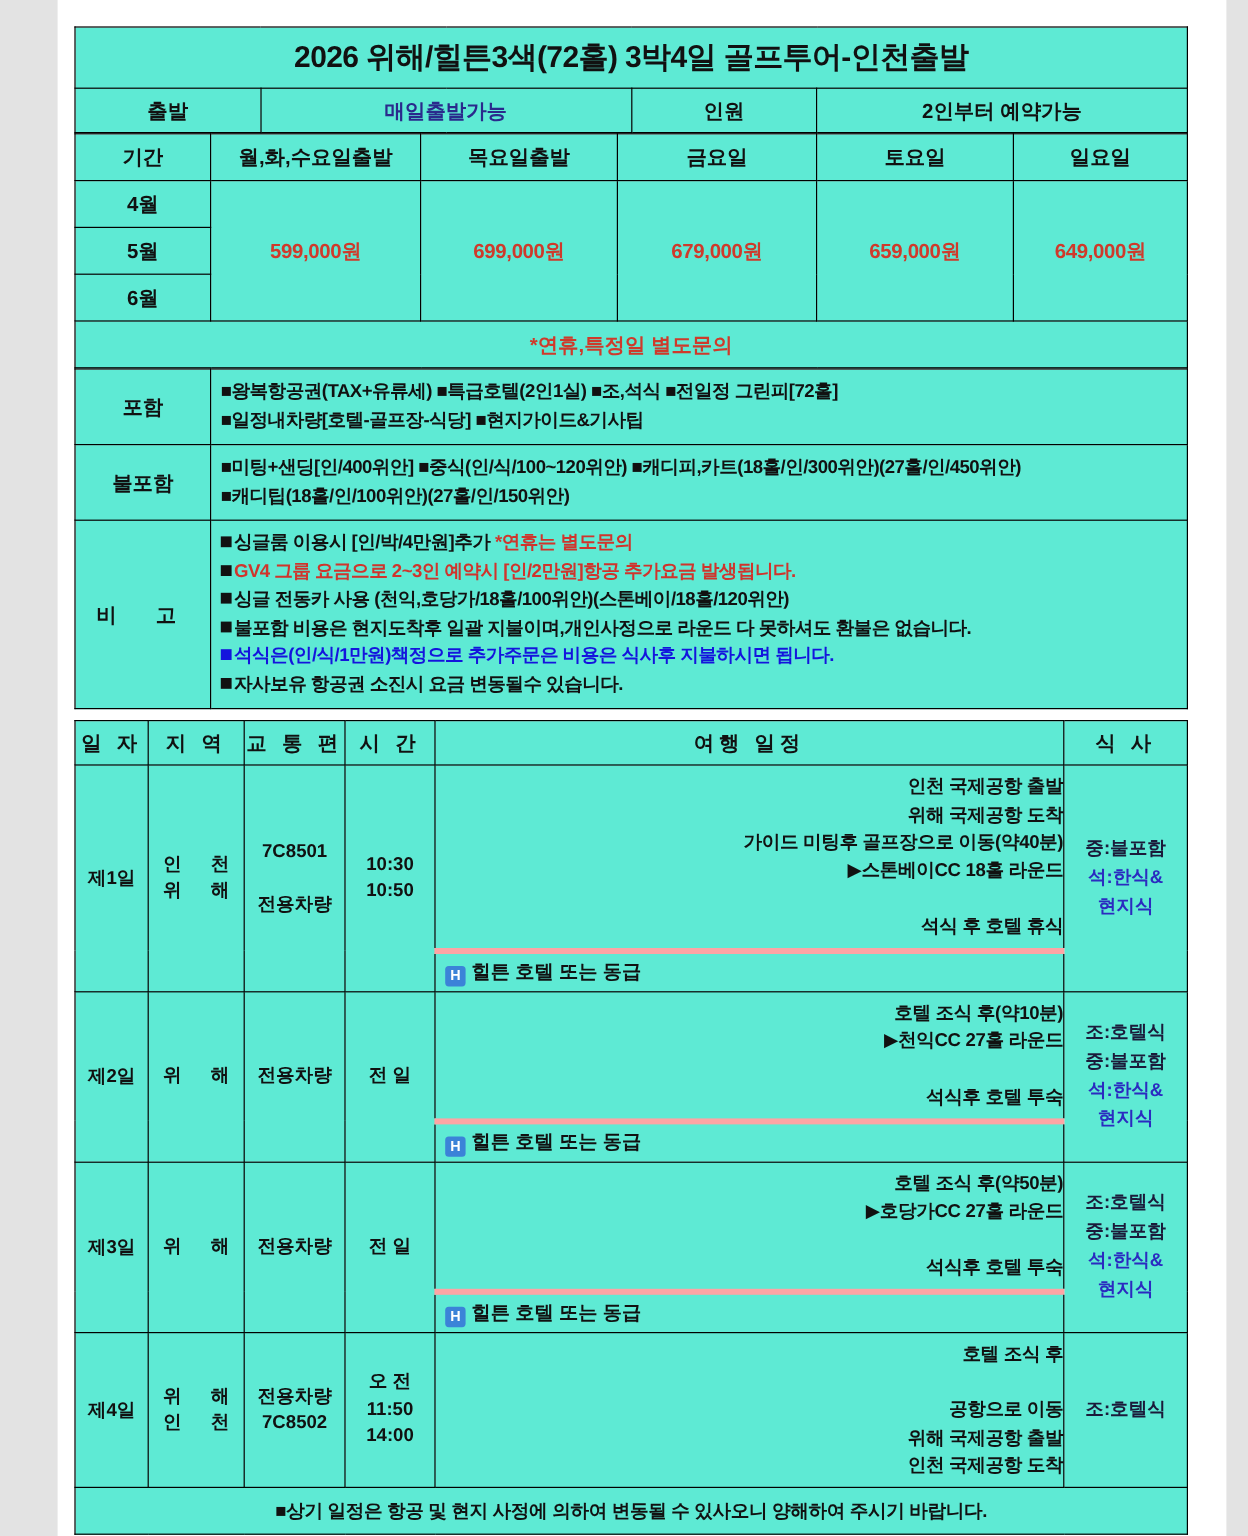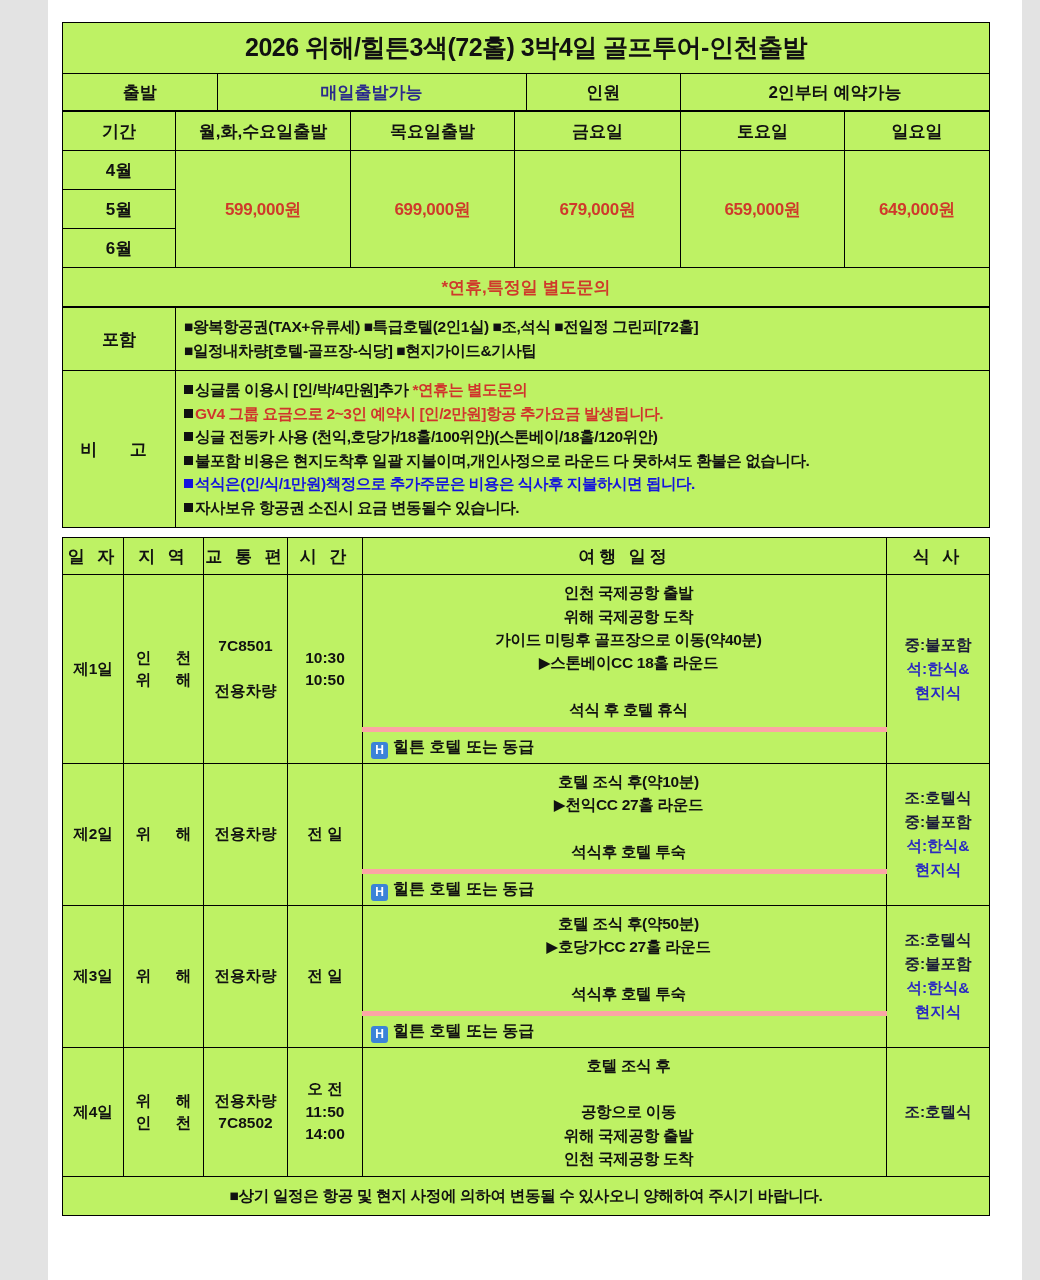--- a/index.html
+++ b/index.html
@@ -33,21 +33,21 @@
     table-layout: fixed;
     width: 928px;
   }
   td, th {
     border: 1.5px solid #000;
     padding: 0;
     vertical-align: middle;
     text-align: center;
     color: #111;
     font-weight: bold;
-    background: #bef264;
+    background: #5eead4;
   }
 
   
   .title-cell {
     height: 44px;
     font-size: 25px;
     letter-spacing: -0.5px;
     padding: 2px 0 4px 0;
   }
 
@@ -102,21 +102,21 @@
   .c-area  { width: 79px; }
   .c-tran  { width: 83px; }
   .c-time  { width: 74px; }
   .c-meal  { width: 102px; }
 
   .day-lbl { font-size: 16px; }
   .area-cell, .tran-cell, .time-cell { font-size: 15.5px; line-height: 1.45; }
   .area-pair { letter-spacing: 10px; padding-left: 10px; }
 
   .sched {
-    text-align: center;
+    text-align: right;
     padding: 6px 0 6px 8px;
     line-height: 1.5;
     font-size: 16px;
     letter-spacing: -0.3px;
   }
   .hotel-row td {
     text-align: left;
     padding: 5px 0 5px 8px;
     font-size: 16px;
     border-top: 5px solid #fca5a5;
@@ -199,20 +199,27 @@
   <table style="border-top:none">
     <tbody>
           <tr>
       <td class="blk-lbl">포함</td>
       <td class="blk-body" id="include-body">
               <div>■왕복항공권(TAX+유류세) ■특급호텔(2인1실) ■조,석식 ■전일정 그린피[72홀]</div>
               <div>■일정내차량[호텔-골프장-식당]  ■현지가이드&amp;기사팁</div>
             </td>
     </tr>
     <tr>
+      <td class="blk-lbl">불포함</td>
+      <td class="blk-body" id="exclude-body">
+              <div>■미팅+샌딩[인/400위안] ■중식(인/식/100~120위안) ■캐디피,카트(18홀/인/300위안)(27홀/인/450위안)</div>
+              <div>■캐디팁(18홀/인/100위안)(27홀/인/150위안)</div>
+            </td>
+    </tr>
+    <tr>
       <td class="blk-lbl spaced">비 고</td>
       <td class="blk-body" id="remarks-body">
               <div><span class="sq"></span><span>싱글룸 이용시 [인/박/4만원]추가 </span><span class="red">*연휴는 별도문의</span></div>
               <div><span class="sq"></span><span class="red">GV4 그룹 요금으로 2~3인 예약시 [인/2만원]항공 추가요금 발생됩니다.</span></div>
               <div><span class="sq"></span><span>싱글 전동카 사용 (천익,호당가/18홀/100위안)(스톤베이/18홀/120위안)</span></div>
               <div><span class="sq"></span><span>불포함 비용은 현지도착후 일괄 지불이며,개인사정으로 라운드 다 못하셔도 환불은 없습니다.</span></div>
               <div><span class="sq blue"></span><span class="blue">석식은(인/식/1만원)책정으로 추가주문은 비용은 식사후 지불하시면 됩니다.</span></div>
               <div><span class="sq"></span><span>자사보유 항공권 소진시 요금 변동될수 있습니다.</span></div>
             </td>
     </tr>

